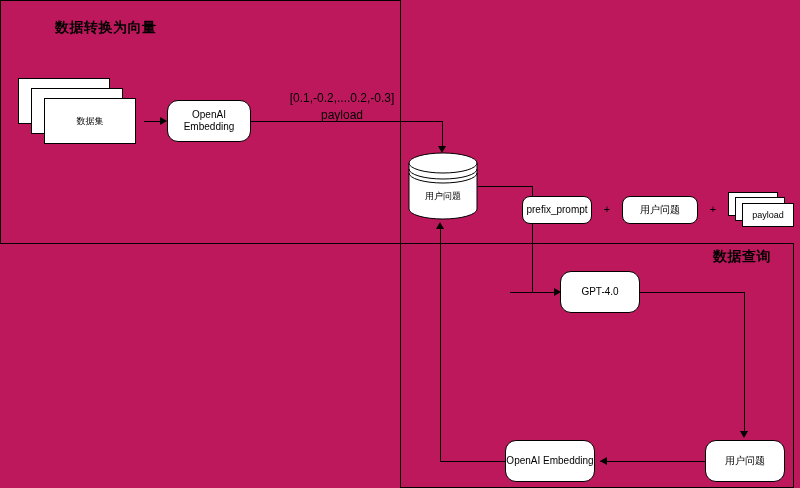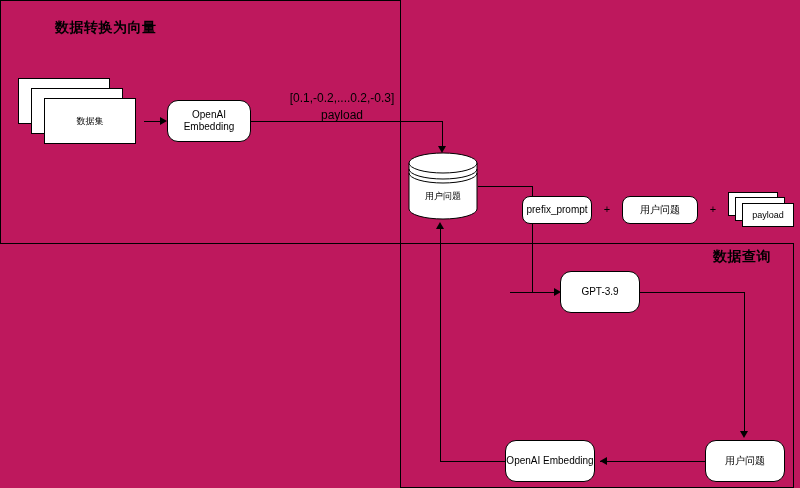--- a/index.html
+++ b/index.html
@@ -194,21 +194,21 @@
   <div class="node sharp" style="left:622px; top:196px; width:76px; height:28px;">用户问题</div>
 
   <div class="op-plus" style="left:707px; top:204px; width:12px;">+</div>
 
   <div class="stack" style="left:728px; top:192px; width:66px; height:40px;">
     <div class="card" style="left:0px;  top:0px;  width:50px; height:24px;"></div>
     <div class="card" style="left:7px;  top:5px;  width:50px; height:24px;"></div>
     <div class="card front" style="left:14px; top:11px; width:52px; height:24px;">payload</div>
   </div>
 
-  <div class="node rounded" style="left:560px; top:271px; width:80px; height:42px;">GPT-3.9</div>
+  <div class="node rounded" style="left:560px; top:271px; width:80px; height:42px;">GPT-4.0</div>
 
   <div class="edge-h" style="left:640px; top:292px; width:105px;"></div>
   <div class="edge-v" style="left:744px; top:292px; height:141px;"></div>
   <div class="arrowhead down" style="left:740px; top:431px;"></div>
 
   <div class="node rounded" style="left:705px; top:440px; width:80px; height:42px;">用户问题</div>
 
   <div class="edge-h" style="left:600px; top:461px; width:105px;"></div>
   <div class="arrowhead left" style="left:600px; top:457px;"></div>
 

